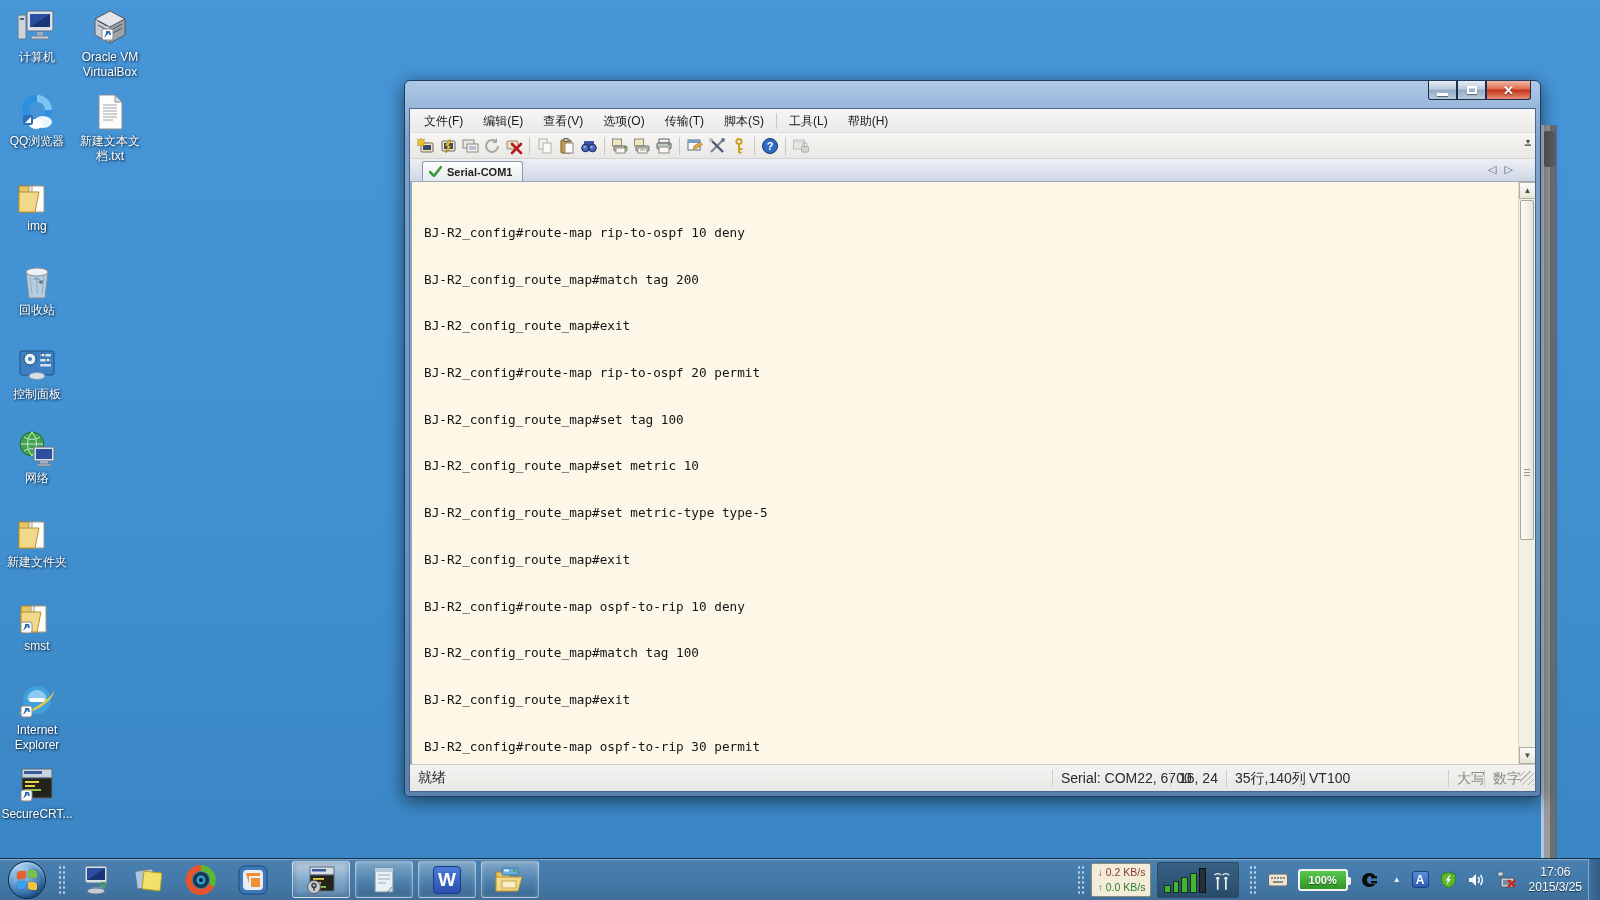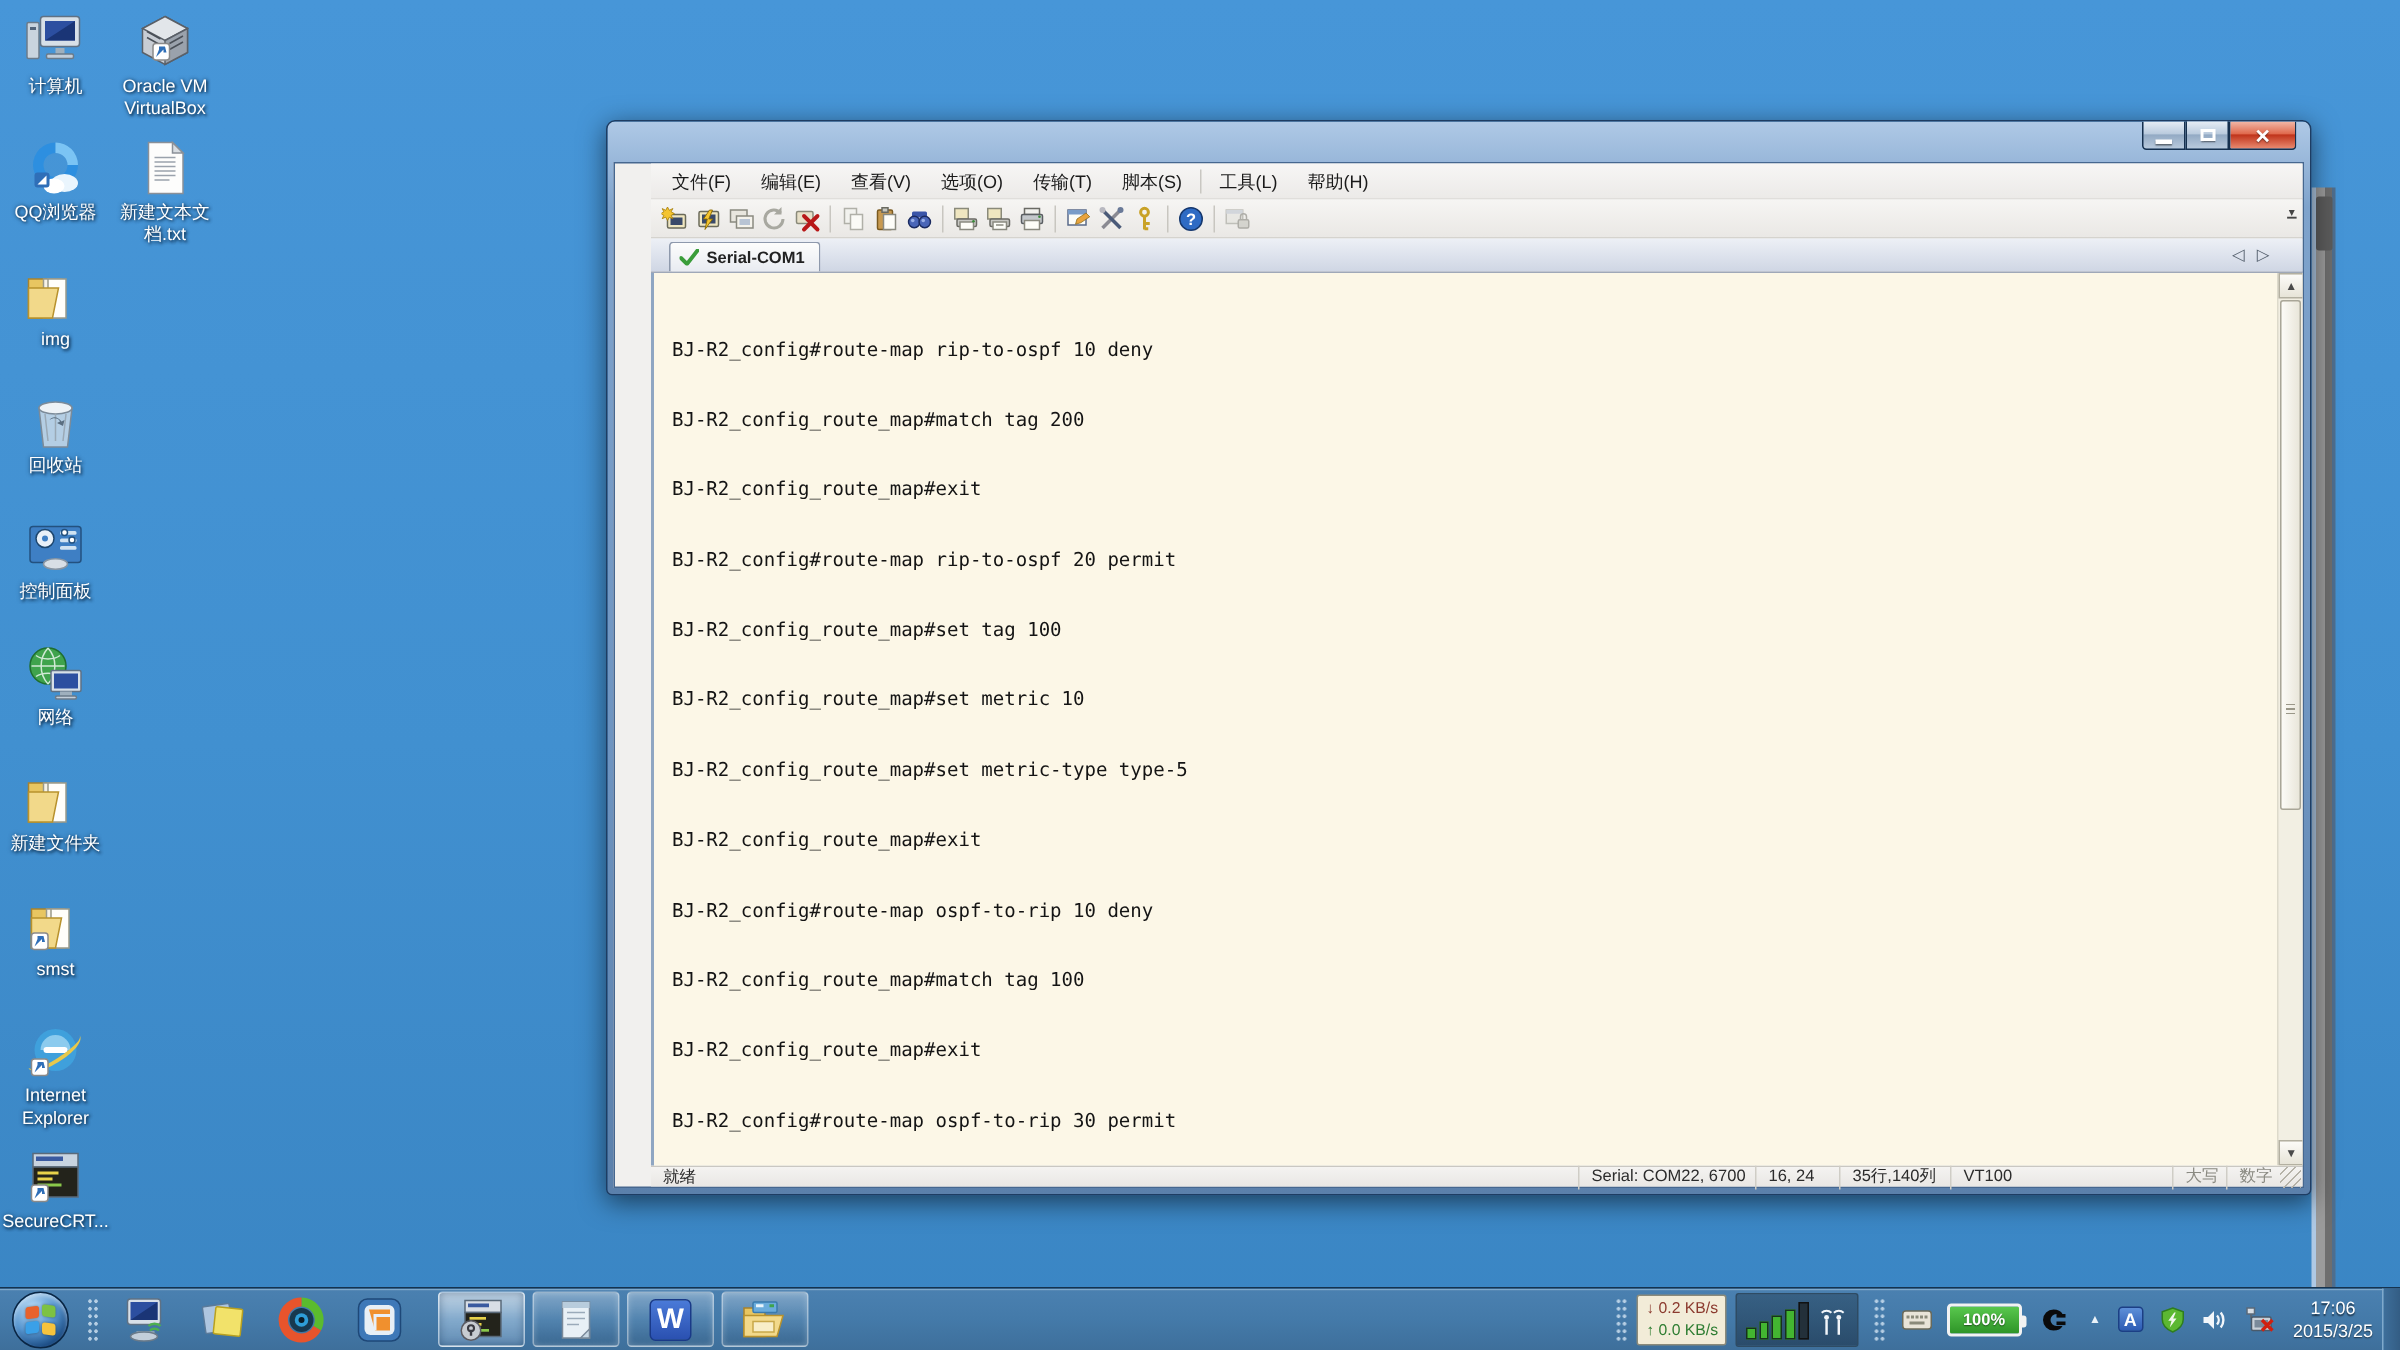--- a/index.html
+++ b/index.html
@@ -26,21 +26,21 @@
             background:linear-gradient(180deg,#E6EDF5 0%,#BACBDE 45%,#93AAC4 50%,#B9CADD 100%);
             display:flex; align-items:center; justify-content:center; color:#2A2A2A; }
   .capbtn.first { border-radius:0 0 0 3px; }
   .capbtn.close { width:45px; border-radius:0 0 3px 0;
                   background:linear-gradient(180deg,#F2B8A8 0%,#E06A4E 45%,#C0341B 50%,#E98A70 100%); }
   .glyph-min { width:11px; height:3px; background:#fff; box-shadow:0 1px 1px rgba(0,0,0,.5); margin-top:8px; }
   .glyph-max { width:10px; height:8px; border:2px solid #fff; box-shadow:0 1px 1px rgba(0,0,0,.4); }
   .glyph-x { color:#fff; font-size:13px; font-weight:bold; text-shadow:0 1px 1px rgba(0,0,0,.5); }
 
   .win-body { position:absolute; left:4px; right:4px; top:27px; bottom:4px;
-              background:#F1F0EE; border:1px solid #46678F; display:flex; flex-direction:column;padding-left:24px; }
+              background:#F1F0EE; border:1px solid #46678F; display:flex; flex-direction:column; }
 
   .menubar { height:24px; display:flex; align-items:center; background:linear-gradient(180deg,#F7F6F5,#ECEAE8);
              font-size:12px; color:#1a1a1a; border-bottom:1px solid #E0DEDB; padding-left:4px; }
   .menu-item { padding:0 10px; line-height:22px; }
   .menu-sep { width:1px; height:16px; background:#C9C7C2; margin:0 2px; }
 
   .toolbar { height:26px; display:flex; align-items:center; background:linear-gradient(180deg,#F6F5F3,#EAE8E5);
              border-bottom:1px solid #D5D3CE; padding-left:5px; }
   .tbi { width:22px; height:20px; display:flex; align-items:center; justify-content:center; }
   .tb-sep { width:1px; height:18px; background:#C8C6C0; margin:0 4px; }
@@ -61,22 +61,22 @@
 
   .vscroll { position:absolute; top:0; right:0; bottom:0; width:17px; background:#F2EFE3; border-left:1px solid #DDDACB; }
   .sbtn { position:absolute; left:0; width:17px; height:17px; background:linear-gradient(180deg,#FCFBF8,#E7E4D8);
           border:1px solid #B3B0A1; color:#4a4a4a; font-size:8px; display:flex; align-items:center; justify-content:center; }
   .sbtn.up { top:0; } .sbtn.down { bottom:0; }
   .sthumb { position:absolute; left:1px; right:1px; top:18px; height:340px;
             background:linear-gradient(90deg,#FCFBF7,#E9E6DA); border:1px solid #A9A698; border-radius:2px; }
   .sthumb::after { content:""; position:absolute; left:3px; right:3px; top:268px; height:8px;
                    background:repeating-linear-gradient(180deg,#9a9788 0 1px,transparent 1px 3px); }
 
-  .statusbar { height:14px; background:linear-gradient(180deg,#F4F3F1,#E9E7E4); border-top:1px solid #C9C7C2;
-               display:flex; align-items:center; font-size:11px; color:#2b2b2b; }
+  .statusbar { height:27px; background:linear-gradient(180deg,#F4F3F1,#E9E7E4); border-top:1px solid #C9C7C2;
+               display:flex; align-items:center; font-size:14px; color:#2b2b2b; }
   .st-seg { border-left:1px solid #CFCDC6; padding:0 8px; line-height:17px; white-space:nowrap; }
   .st-ready { flex:1; padding:0 8px; border-left:none; }
   .st-blank { width:84px; }
   .st-grip { width:14px; height:14px; margin-right:1px;
              background:repeating-linear-gradient(135deg,transparent 0 3px,#b5b2a8 3px 4px); }
 
   
   .bg-strip { position:absolute; left:1541px; top:125px; width:16px; height:733px;
               background:linear-gradient(90deg,#AFC9E4 0 3px,#9B9B9B 3px 9px,#6E6E6E 9px 14px,#4E6E8E 14px); }
   .bg-strip-thumb { position:absolute; left:3px; top:6px; width:11px; height:36px; background:#5C5C5C; border-radius:2px; }

